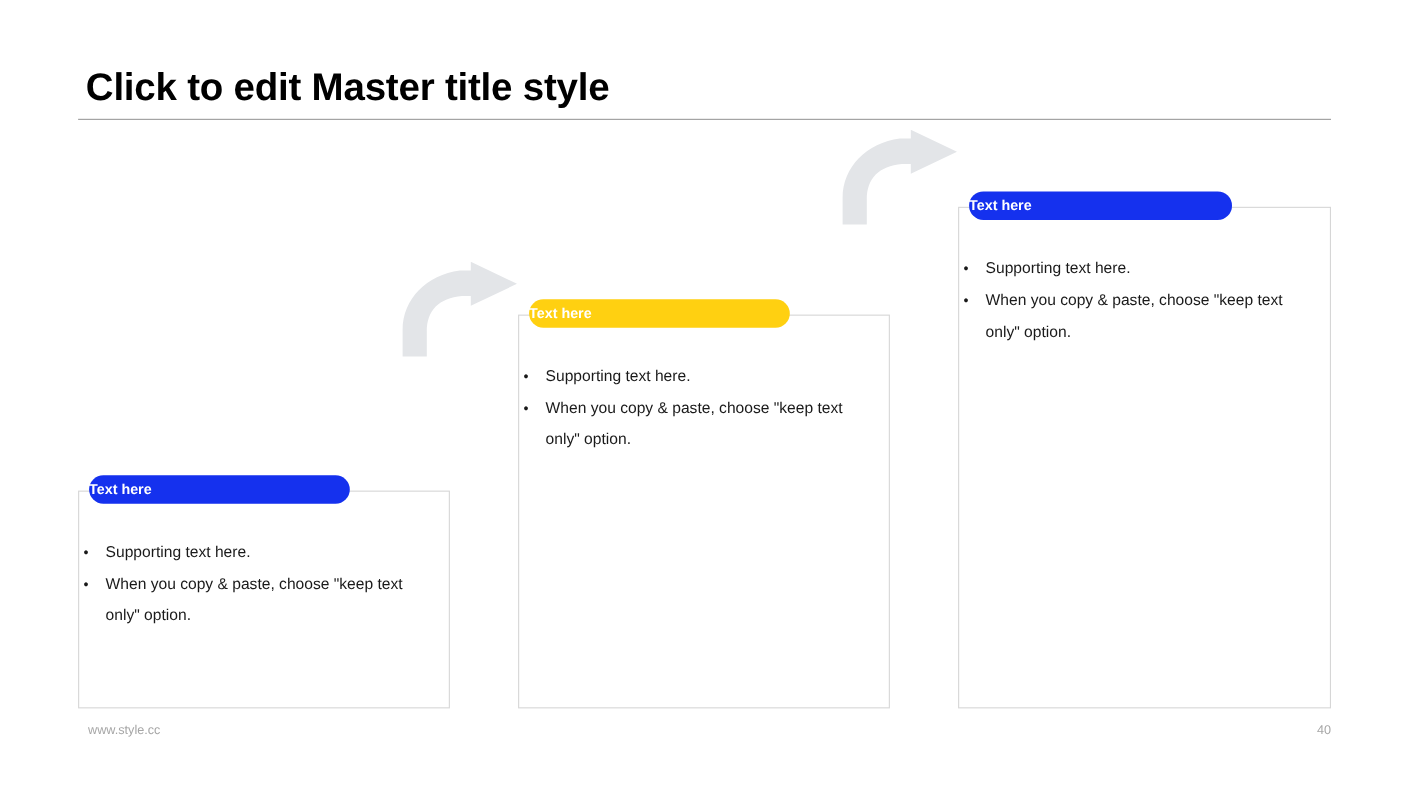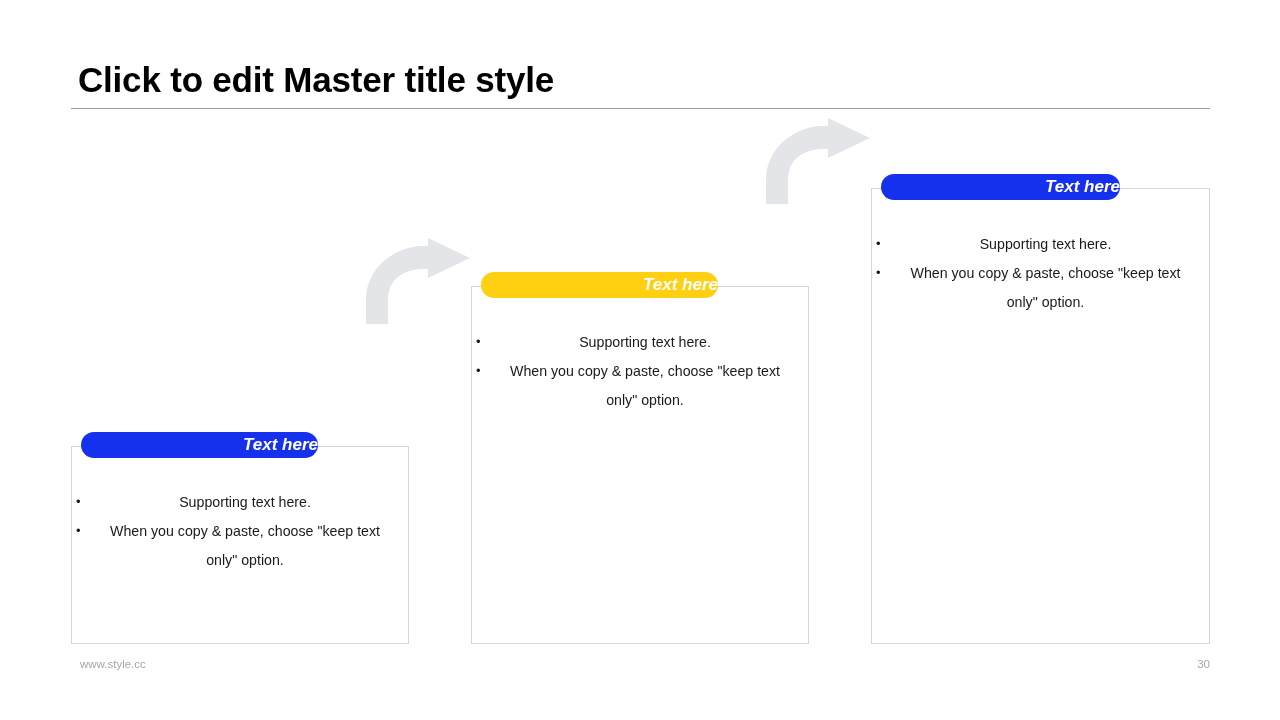--- a/index.html
+++ b/index.html
@@ -68,45 +68,43 @@
     margin: 0;
     padding: 0;
     list-style: none;
   }
   .bullet-list li {
     position: relative;
     padding-left: 22px;
     font-size: 14.2px;
     line-height: 28.8px;
     color: #1a1a1a;
-    text-align: center;
   }
   .bullet-list li::before {
     content: "\2022";
     position: absolute;
     left: 2px;
     top: 0;
     font-size: 13px;
     line-height: 28.8px;
     color: #1a1a1a;
   }
 
   
   .pill {
     position: absolute;
     box-sizing: border-box;
     height: 26px;
     border-radius: 13px;
     color: #ffffff;
-    font-size: 17px;
+    font-size: 13px;
     font-weight: bold;
     line-height: 26px;
-    text-align: right;
+    text-align: left;
     white-space: nowrap;
-    font-style: italic;
   }
   .pill-1 { left: 81px;  top: 432px; width: 237px; background: #1531ee; }
   .pill-2 { left: 481px; top: 272px; width: 237px; background: #ffd011; }
   .pill-3 { left: 881px; top: 174px; width: 239px; background: #1531ee; }
 
   
   .arrow {
     position: absolute;
     pointer-events: none;
   }
@@ -175,15 +173,15 @@
     <div class="card-body">
       <ul class="bullet-list">
         <li>Supporting text here.</li>
         <li>When you copy &amp; paste, choose "keep text only" option.</li>
       </ul>
     </div>
   </div>
   <div class="pill pill-3">Text here</div>
 
   <div class="footer-left">www.style.cc</div>
-  <div class="footer-right">30</div>
+  <div class="footer-right">40</div>
 
 </div>
 
 </body></html>

